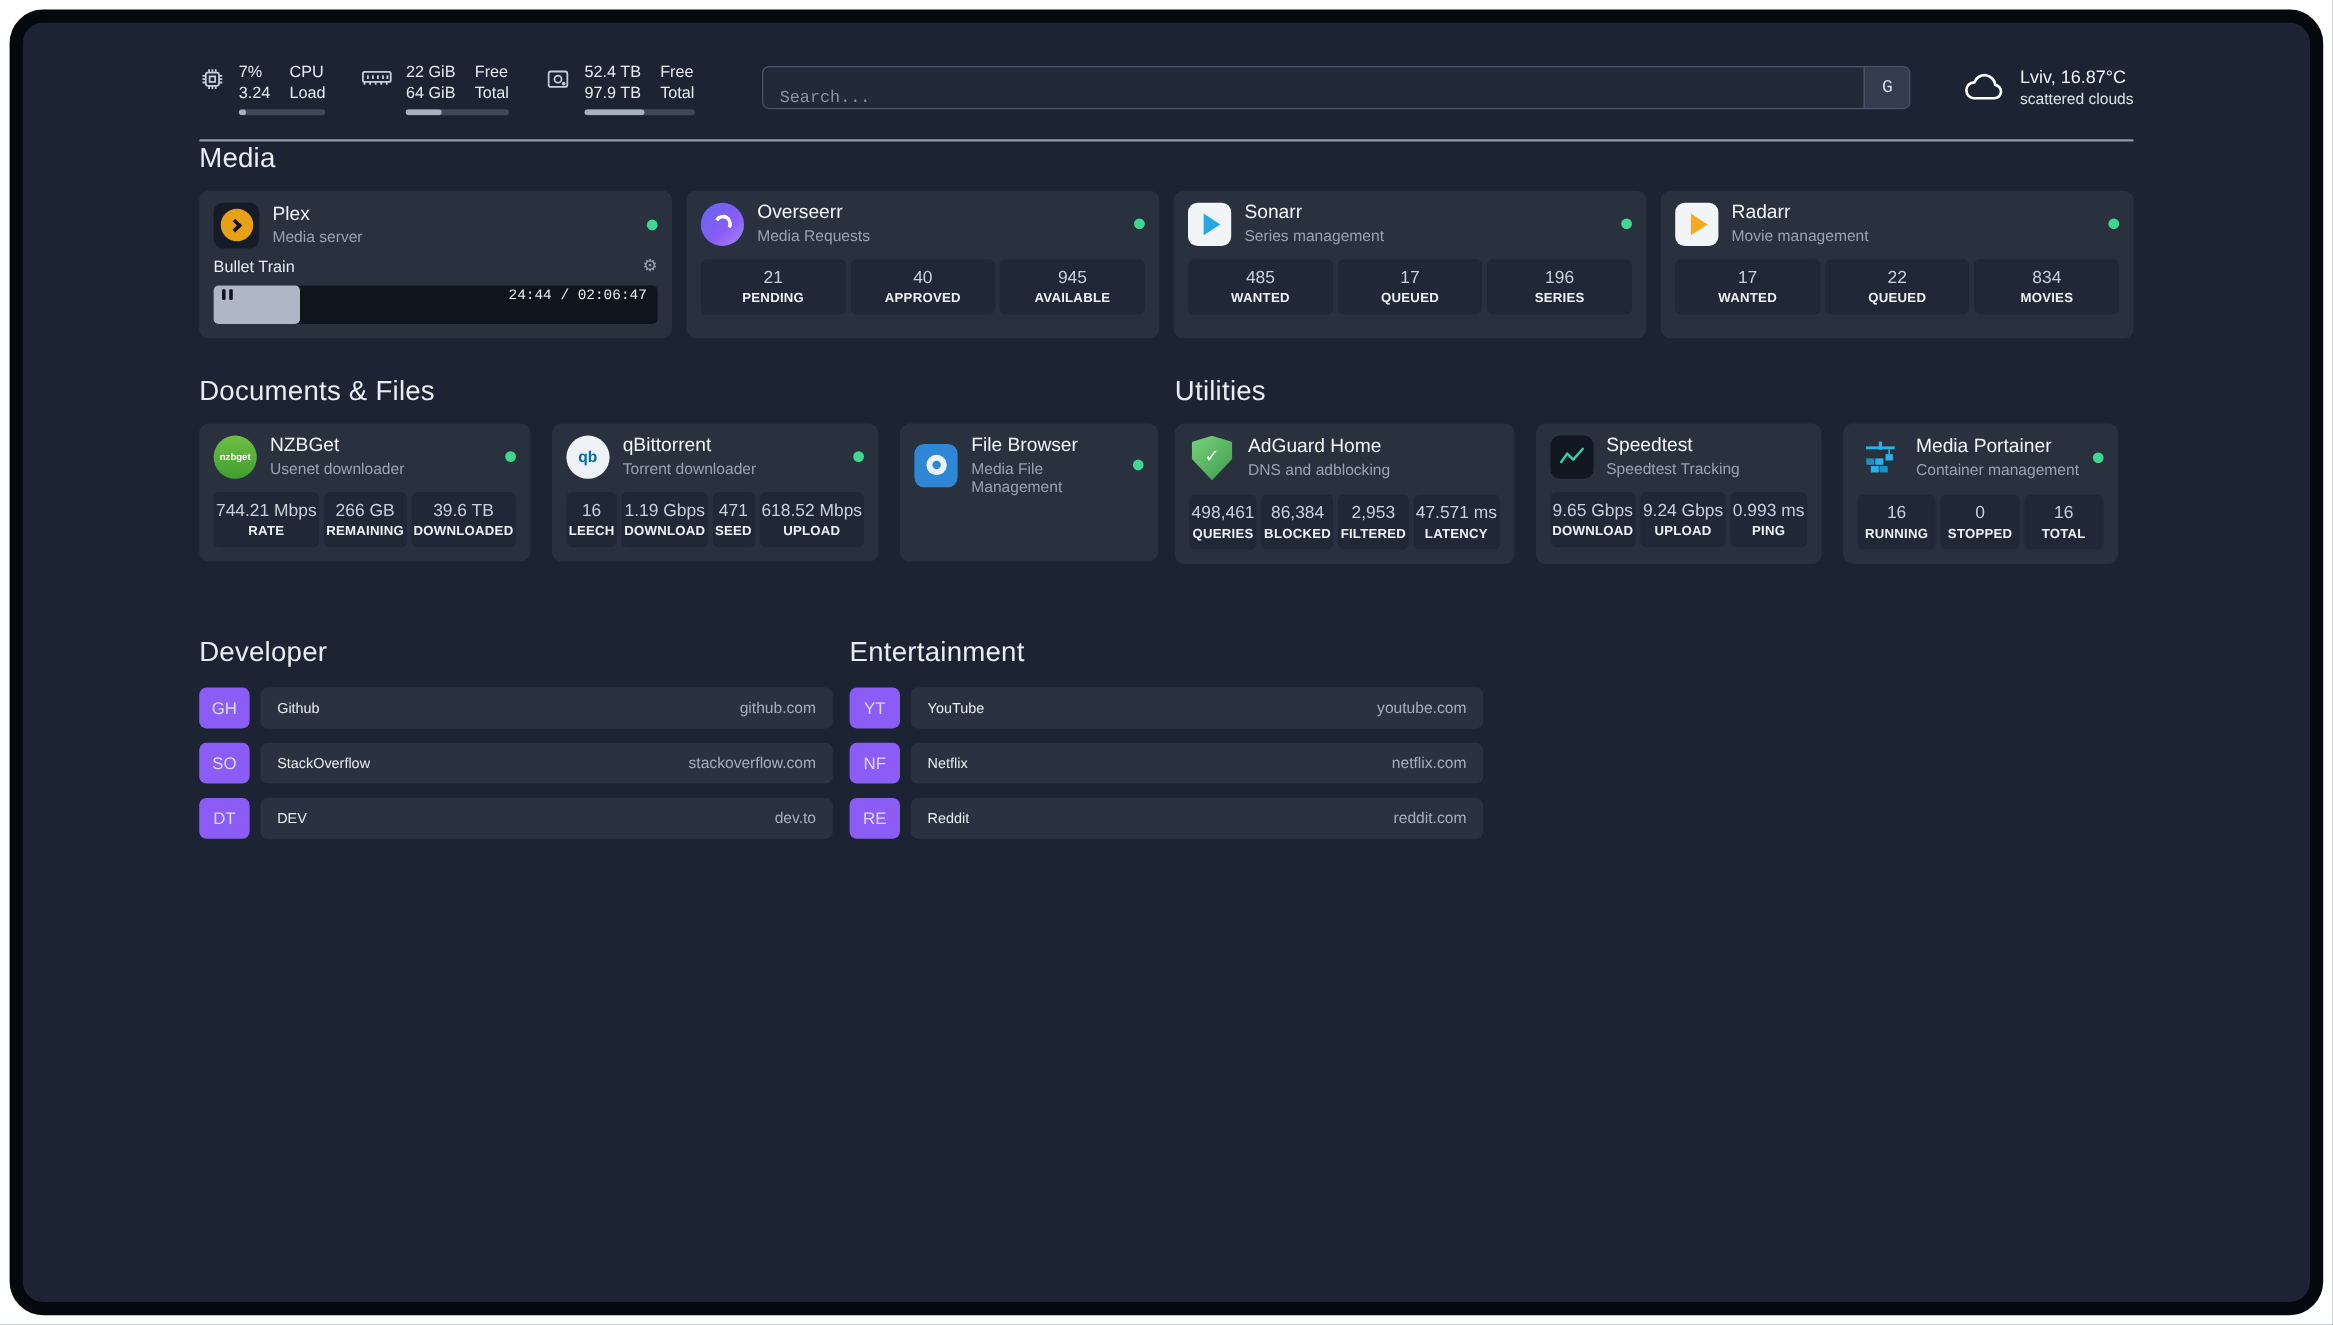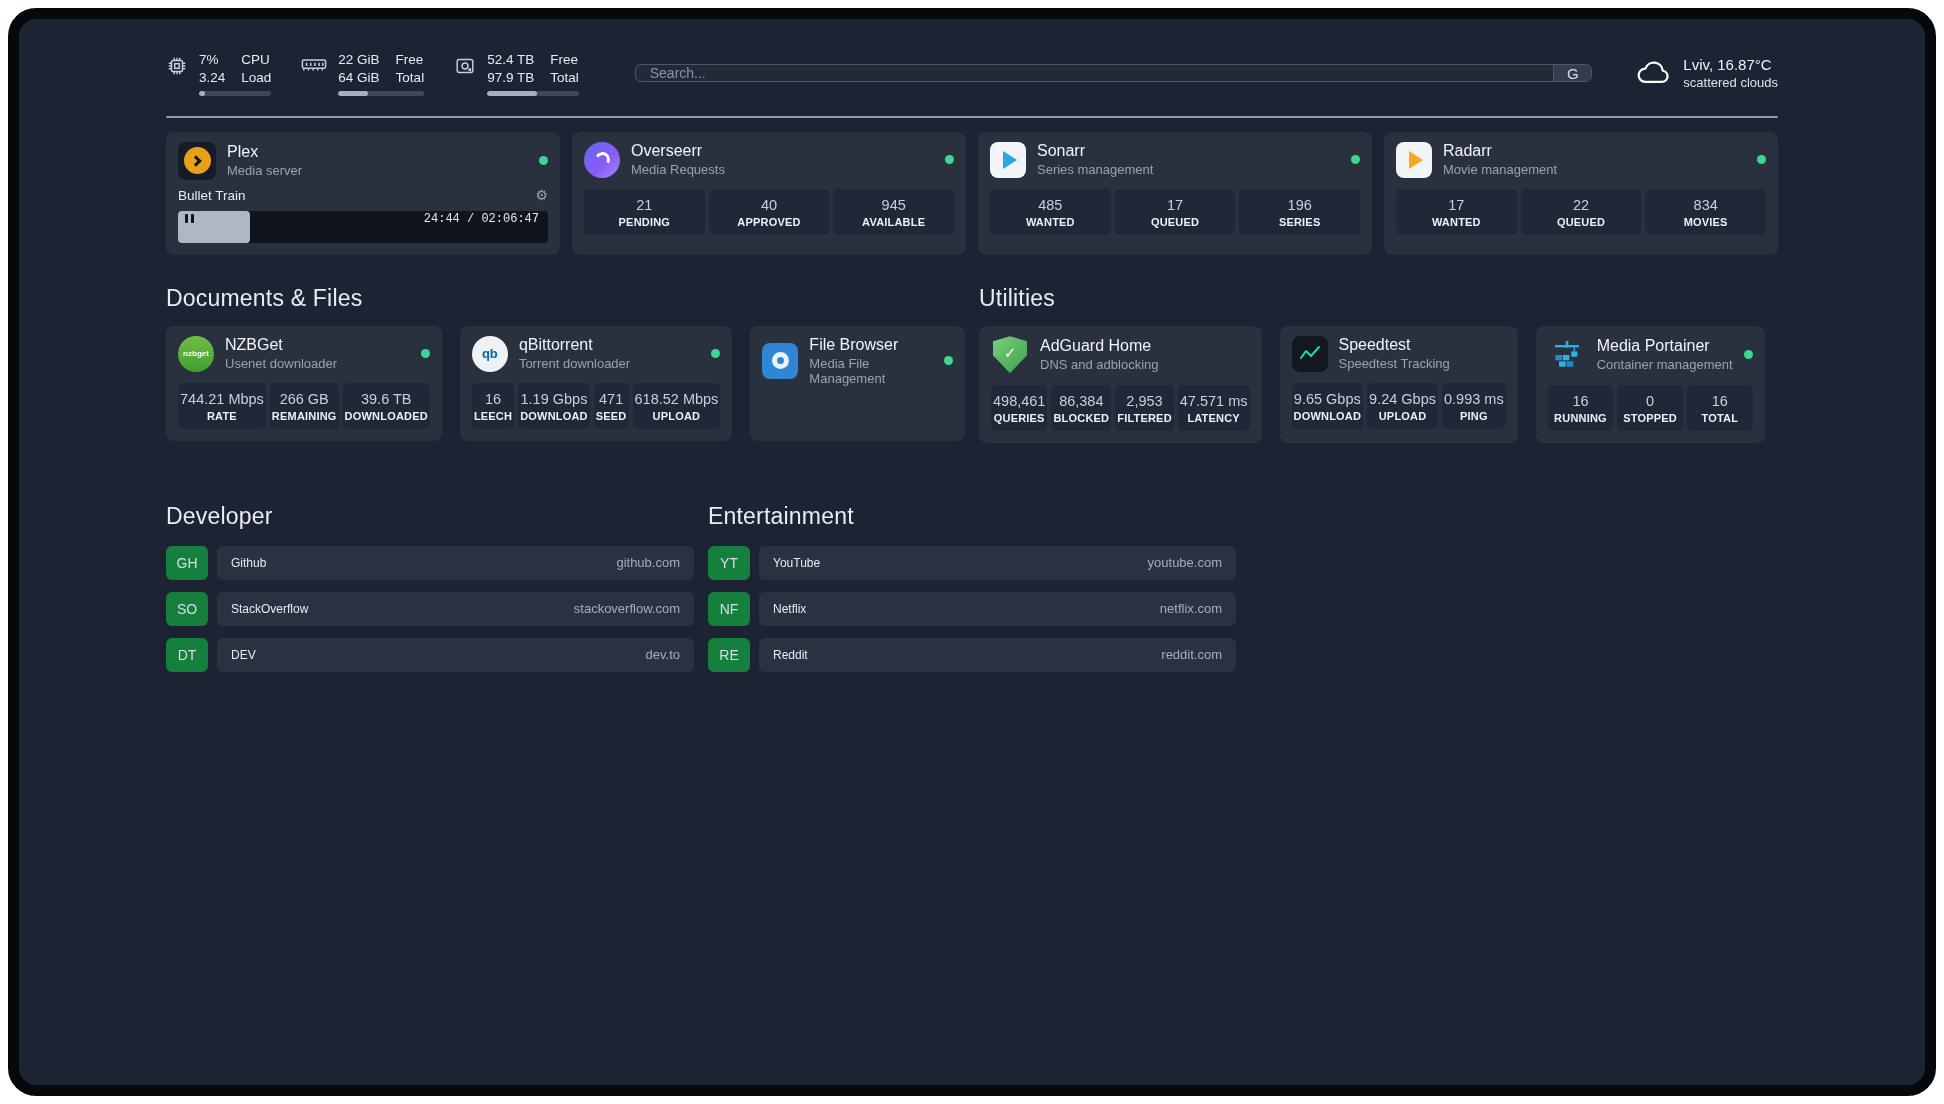--- a/index.html
+++ b/index.html
@@ -22,22 +22,22 @@
   
   .topbar { display:flex; align-items:center; }
   .hw { display:flex; align-items:flex-start; gap:11px; margin-right:30px; }
   .hw .ico { color:#c6cedb; display:flex; margin-top:4px; }
   .hw .rows { display:flex; gap:16px; }
   .hw .col { display:flex; flex-direction:column; }
   .hw .t { font-size:13.5px; color:#e8ebf0; line-height:1.32; white-space:nowrap; }
   .hw .bar { height:5px; border-radius:2.5px; background:#3e4857; margin-top:4px; overflow:hidden; }
   .hw .fill { height:100%; background:#a6b0bf; border-radius:2.5px; }
 
-  .search { flex:1; display:flex; align-items:flex-end; height:18px; background:#222a38;
-    border:1px solid #4d5769; border-radius:6px; margin:0 42px 0 26px; overflow:hidden; }
+  .search { flex:1; display:flex; align-items:flex-end; height:36px; background:#222a38;
+    border:1px solid #4d5769; border-radius:6px; margin:0 42px 0 26px; overflow:hidden;font-family:Liberation Mono, monospace; }
   .search input { flex:1; background:transparent; border:none; outline:none; color:#dfe4ea;
     font-size:14px; padding:0 14px; font-family:inherit; }
   .search input::placeholder { color:#8a94a4; }
   .search .g { width:38px; height:100%; display:grid; place-items:center; background:#343d4d;
     border-left:1px solid #4d5769; color:#d9dee6; font-size:15px; cursor:pointer; }
 
   .weather { display:flex; align-items:center; gap:11px; }
   .weather .loc { font-size:15px; color:#f0f2f6; }
   .weather .cond { font-size:13px; color:#dde2e9; margin-top:2px; }
 
@@ -71,21 +71,21 @@
   .pause span { width:3px; height:9px; background:#10141c; border-radius:1px; }
   .np-time { position:absolute; right:9px; top:0; line-height:16px; font-size:12px; color:#e6eaef; }
 
   .two-col { display:grid; grid-template-columns:1fr 1fr; gap:14px; margin-top:30px; }
   .col-cards { display:flex; flex-direction:row; gap:18px; margin-top:14px; }
 
   
   .bm-section { margin-top:60px; display:grid; grid-template-columns:1fr 1fr 1fr; gap:14px; }
   .bm-list { display:flex; flex-direction:column; gap:12px; margin-top:16px; }
   .bm-row { display:flex; align-items:stretch; gap:9px; height:34px; cursor:pointer; }
-  .bm-abbr { width:42px; background:#15803d; border-radius:6px; display:grid; place-items:center;
+  .bm-abbr { width:42px; background:#8b5cf6; border-radius:6px; display:grid; place-items:center;
     font-size:14px; color:#d8dde5; }
   .bm-pill { flex:1; background:#2a3241; border-radius:6px; display:flex; align-items:center;
     justify-content:space-between; padding:0 14px; }
   .bm-name { font-size:12px; color:#e8ebf0; }
   .bm-url { font-size:13px; color:#a6aebb; }
 
   
   .ic-plex { background:#161c27; border-radius:8px; }
   .plex-circle { width:27px; height:27px; border-radius:50%; background:#e8a117; display:grid; place-items:center; }
   .plex-chev { width:8px; height:8px; border-top:3px solid #10131a; border-right:3px solid #10131a;
@@ -215,20 +215,21 @@
         </span>
         <div>
           <div class="loc">Lviv, 16.87°C</div>
           <div class="cond">scattered clouds</div>
         </div>
       </div>
     </div>
 
     <div class="divider"></div>
 
+    <h2 class="sec media-head">Media</h2>
 
     <div class="media-grid">
 
       <div class="card">
         <div class="svc-head">
           <div class="svc-icon ic-plex">
             <div class="plex-circle">
                 <div class="plex-chev"></div>
               </div>
           </div>

